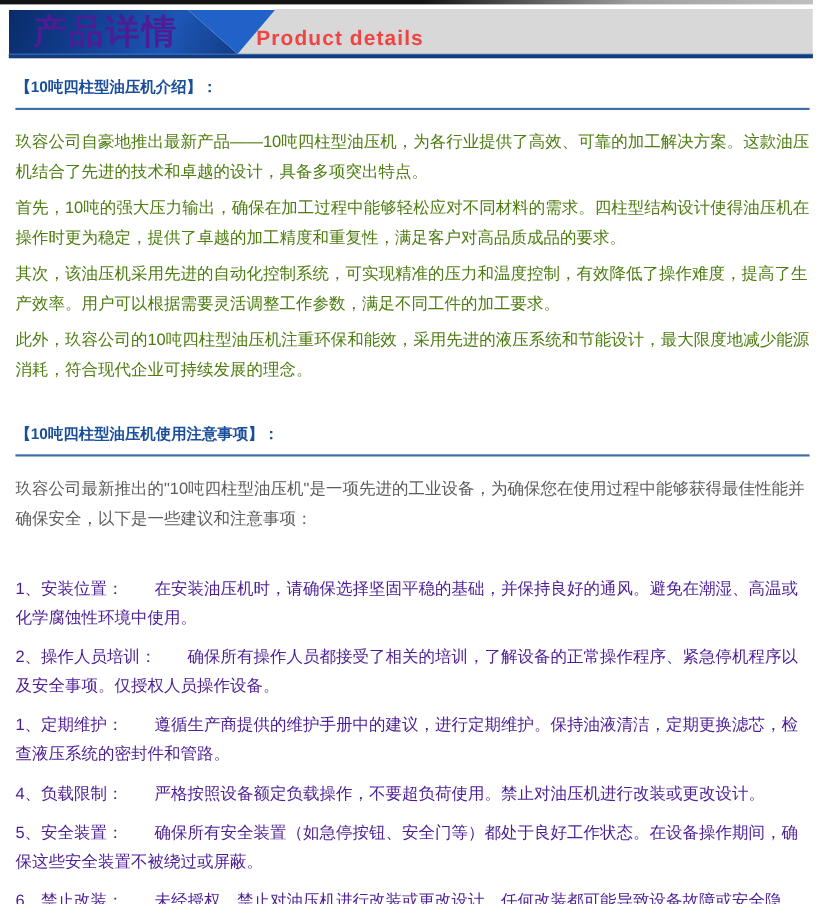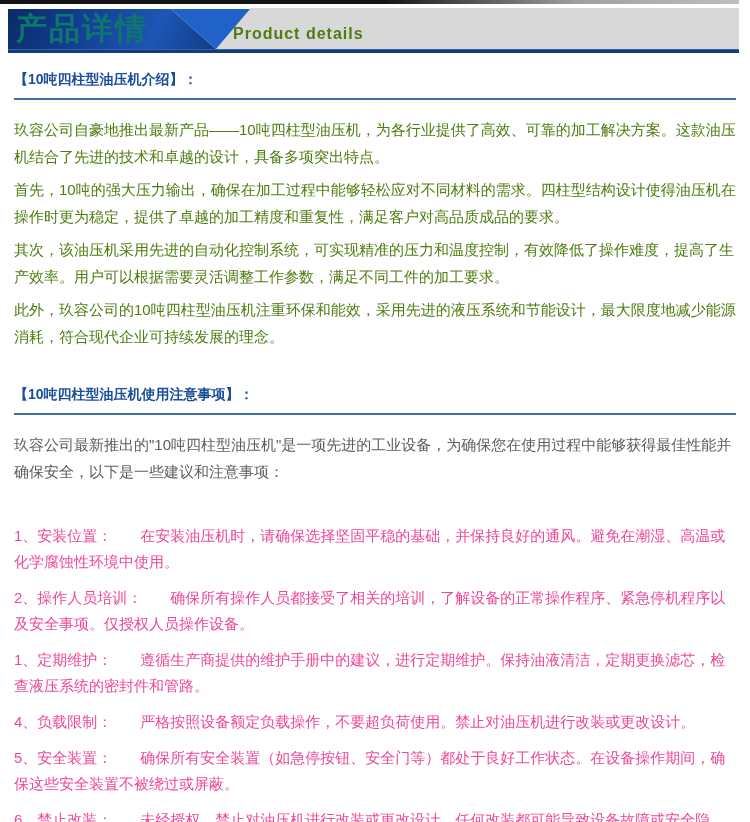--- a/index.html
+++ b/index.html
@@ -12,36 +12,36 @@
             background:linear-gradient(to right,#141414 0%,#141414 52%,#9f9f9f 78%,#bfbfbf 100%); }
   .ribbon-gray { position:absolute; left:216px; top:8px; width:523px; height:41px;
                  background:#d8d8d8;
                  clip-path:polygon(34px 0, 100% 0, 100% 100%, 0 100%); }
   .blue-block { position:absolute; left:8px; top:9px; width:208px; height:40px;
                 background:linear-gradient(115deg,#0a2b68 0%,#123f92 35%,#1d56b5 70%,#123c86 100%);
                 clip-path:polygon(0 0, 163px 0, 100% 100%, 0 100%); }
   .banner-triangle { position:absolute; left:171px; top:9px; width:79px; height:40px;
                      background:#2162c9;
                      clip-path:polygon(0 0, 100% 0, 57% 100%); }
-  .banner-title { position:absolute; left:16px; top:9px; height:40px; line-height:40px;
-                  font-size:31px; font-weight:bold; color:#0f766e; letter-spacing:2px; white-space:nowrap; }
-  .banner-sub { position:absolute; left:233px; top:25px; font-size:16px; font-weight:bold;
-                color:#4d7c0f; letter-spacing:1px; white-space:nowrap; }
+  .banner-title { position:absolute; left:30px; top:9px; height:40px; line-height:40px;
+                  font-size:31px; font-weight:bold; color:#4c1d95; letter-spacing:2px; white-space:nowrap; }
+  .banner-sub { position:absolute; left:233px; top:25px; font-size:19px; font-weight:bold;
+                color:#ef4444; letter-spacing:1px; white-space:nowrap; }
   .banner-underline { position:absolute; left:8px; top:49px; width:731px; height:3px;
                       background:#143b7a; border-top:1px solid #2e63b0; }
 
   
   main { padding:0 14px; }
   h2 { margin:10px 0 0; font-size:14px; line-height:24px; font-weight:bold; color:#1a4e9b; }
   h2.second { margin-top:32px; }
   .rule { border:none; border-top:2px solid #416fa5; height:0; margin:7px 0 0; }
   p.body { font-size:15px; line-height:27px; color:#4d7c0f; margin:0 0 6px; text-align:left; }
   p.body.first { margin-top:16px; }
   p.notes-intro { font-size:15px; line-height:27px; color:#5c5c5c; margin:16px 0 38px; }
-  .item { font-size:15px; line-height:26px; color:#ec4899; margin:0 0 10px; }
+  .item { font-size:15px; line-height:26px; color:#4c1d95; margin:0 0 10px; }
   .item .text { margin-left:28px; }
 </style>
 </head>
 <body>
 
 <div class="page">
 
   <header class="banner">
     <div class="topbar"></div>
     <div class="ribbon-gray"></div>

